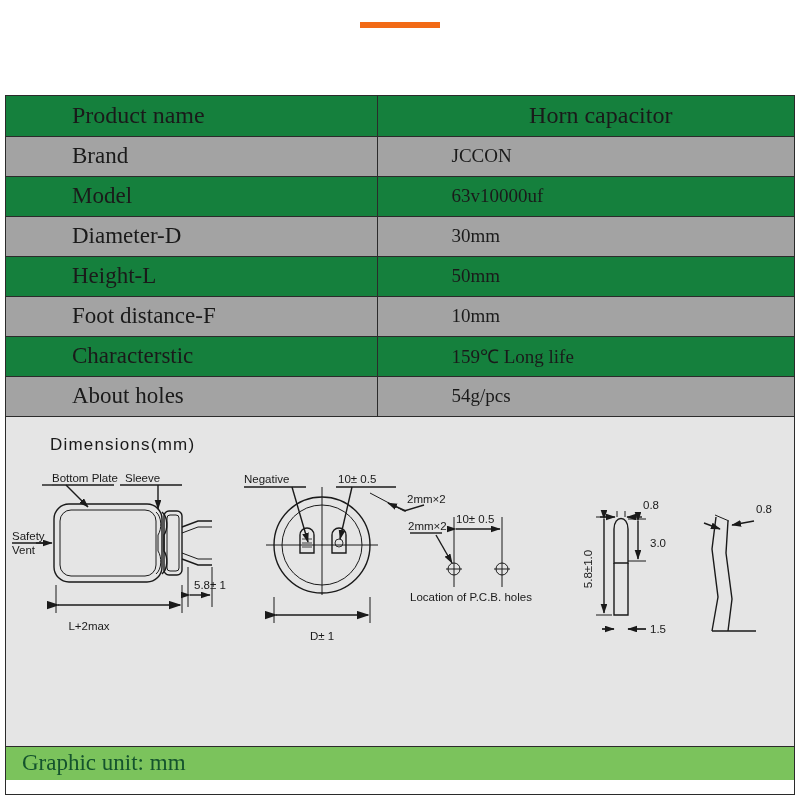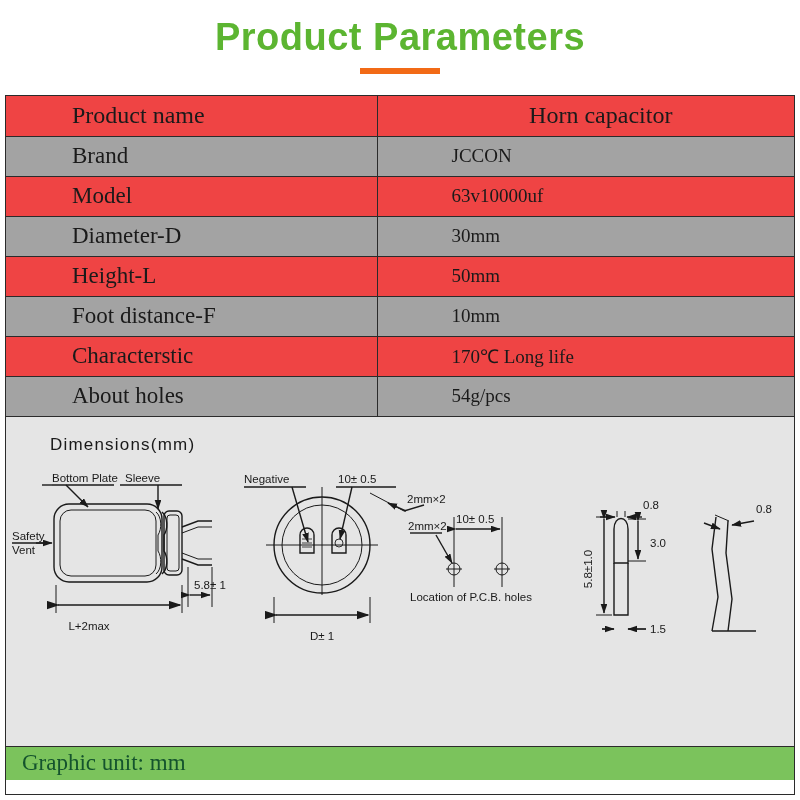--- a/index.html
+++ b/index.html
@@ -57,21 +57,21 @@
     border-right:1.5px solid #2b2b2b;
     padding-left:66px;
     font-size:23px;
   }
   #spec-table td.val {
     padding-left:74px;
     font-size:19px;
     margin-top:8px;
   }
   #spec-table tr.row-green td { background:#a3a3a3; }
-  #spec-table tr.row-white td { background:#ef4444; }
+  #spec-table tr.row-white td { background:#15803d; }
 
   
   #spec-table tr.row-head td.key { font-size:24px; }
   #spec-table tr.row-head td.val { font-size:24px; padding-left:30px; text-align:center; }
 
   
   #drawing-panel {
     position:relative;
     width:100%;
     height:330px;
@@ -99,21 +99,20 @@
   #footer-label {
     padding-left:16px;
     font-size:23px;
     color:#14532d;
   }
 </style>
 </head>
 <body>
 
 <div id="title-block">
-  <div id="page-title">Product Parameters</div>
   <div id="title-underline"></div>
 </div>
 
 <div id="spec-frame">
 
   <table id="spec-table">
     <colgroup>
         <col class="c-key">
         <col class="c-val">
       </colgroup>
@@ -137,21 +136,21 @@
       <tr class="row-white">
         <td class="key">Height-L</td>
         <td class="val">50mm</td>
       </tr>
       <tr class="row-green">
         <td class="key">Foot distance-F</td>
         <td class="val">10mm</td>
       </tr>
       <tr class="row-white">
         <td class="key">Characterstic</td>
-        <td class="val">170℃ Long life</td>
+        <td class="val">159℃ Long life</td>
       </tr>
       <tr class="row-green">
         <td class="key">About holes</td>
         <td class="val">54g/pcs</td>
       </tr>
     </tbody>
   </table>
 
   <div id="drawing-panel">
 

